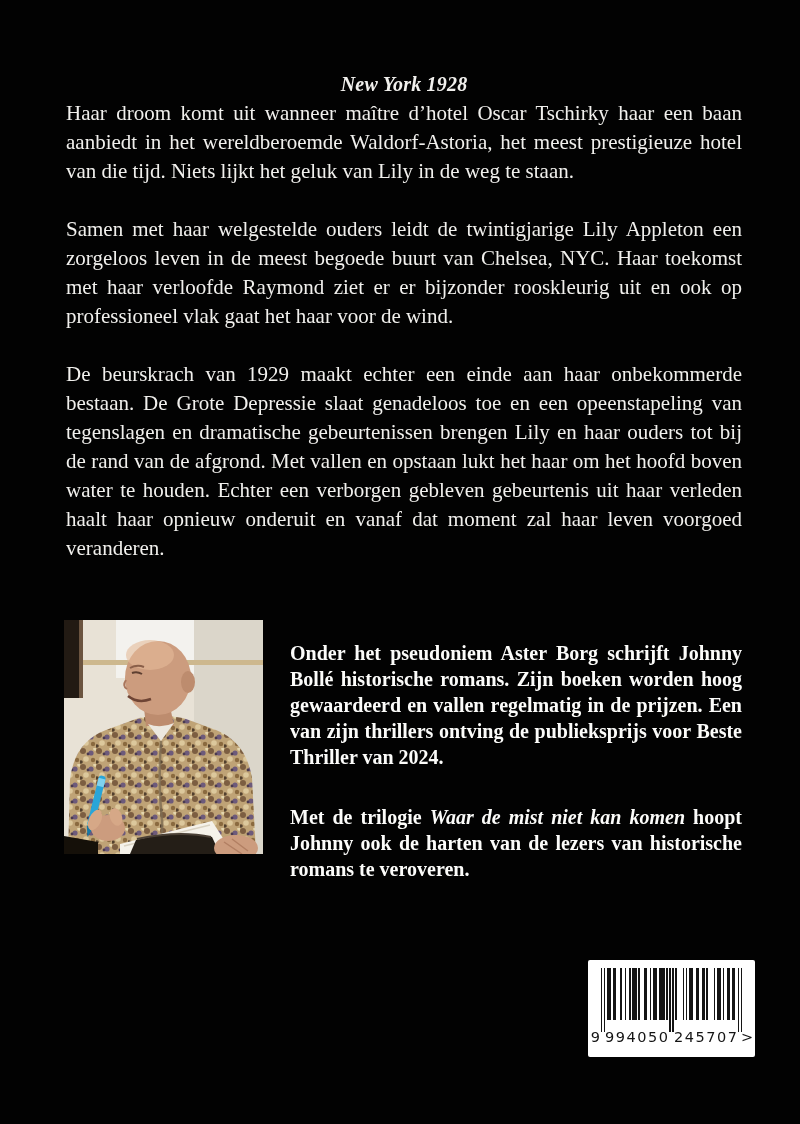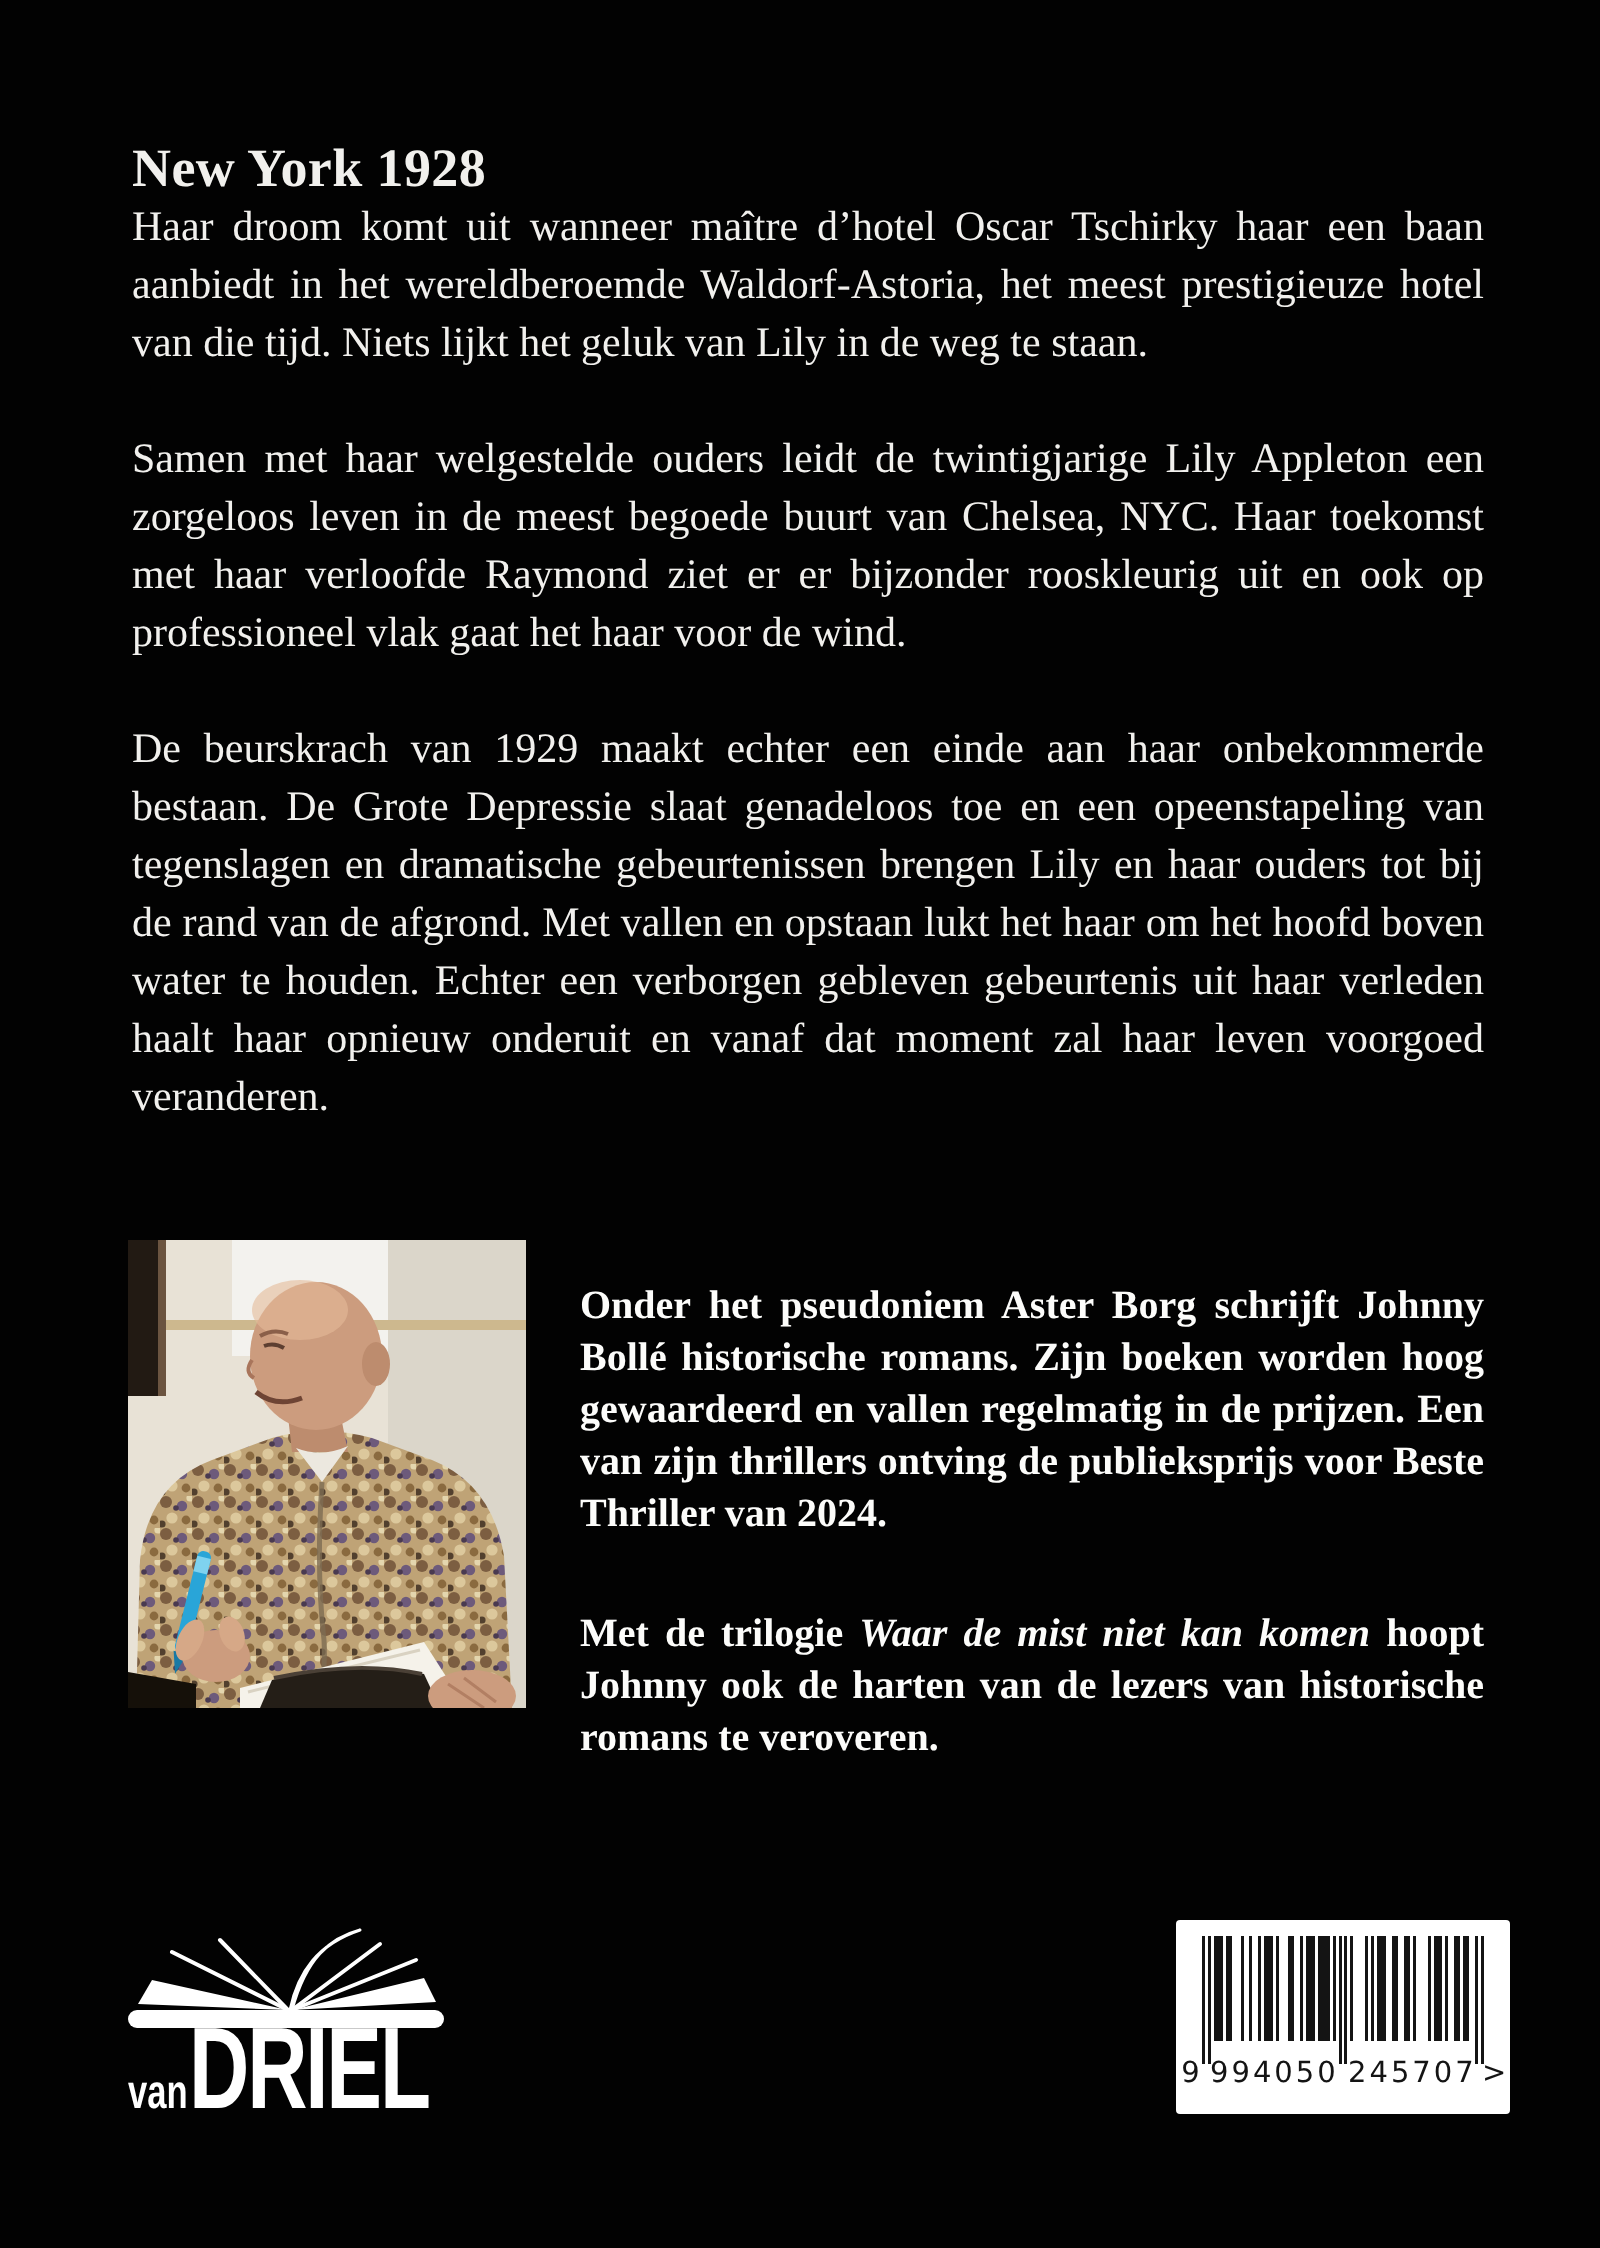--- a/index.html
+++ b/index.html
@@ -8,22 +8,22 @@
     background:#020202; overflow:hidden;
     font-family:"Liberation Serif", serif;
   }
 
   
   .synopsis {
     position:absolute; left:66px; top:70px; width:676px;
     color:#f1f0ed; text-align:justify;
   }
   .synopsis h1 {
-    margin:0; font-size:27px; line-height:29px;
-    font-weight:bold; text-align:left; letter-spacing:0.2px;
+    margin:0; font-size:20px; line-height:29px;
+    font-weight:bold; text-align:center; letter-spacing:0.2px;font-style:italic;
   }
   .synopsis p {
     margin:0 0 29px 0; font-size:21px; line-height:29px;
     text-align:justify; text-justify:inter-word;
   }
   .synopsis p:last-child { margin-bottom:0; }
 
   
   .author { position:absolute; left:64px; top:620px; width:678px; height:240px; }
   .photo {
@@ -141,36 +141,20 @@
         <ellipse cx="52" cy="197" rx="6" ry="9" fill="#d6a887" transform="rotate(-20 52 197)"></ellipse>
       </svg>
     </div>
 
     <div class="bio">
       <p>Onder het pseudoniem Aster Borg schrijft Johnny Bollé historische romans. Zijn boeken worden hoog gewaardeerd en vallen regelmatig in de prijzen. Een van zijn thrillers ontving de publieksprijs voor Beste Thriller van 2024.</p>
       <p><span>Met de trilogie </span><em>Waar de mist niet kan komen</em><span> hoopt Johnny ook de harten van de lezers van historische romans te veroveren.</span></p>
     </div>
   </section>
 
-  <div class="logo">
-    <svg class="book" viewBox="0 0 158 50" xmlns="http://www.w3.org/2000/svg">
-      <path d="M80 41 L22 12" stroke="#fff" stroke-width="2" stroke-linecap="round"></path>
-      <path d="M80 41 L46 6" stroke="#fff" stroke-width="2" stroke-linecap="round"></path>
-      <path d="M82 41 L126 8" stroke="#fff" stroke-width="2" stroke-linecap="round"></path>
-      <path d="M82 41 L144 16" stroke="#fff" stroke-width="2" stroke-linecap="round"></path>
-      <path d="M80 41 L12 26 L5 38 Z" fill="#fff"></path>
-      <path d="M82 41 L148 25 L154 37 Z" fill="#fff"></path>
-      <path d="M81 41 C85 22 95 8 116 1 C101 5 89 15 82 41 Z" fill="#fff" stroke="#fff" stroke-width="1.5" stroke-linejoin="round"></path>
-      <rect x="0" y="41" width="158" height="9" rx="4.5" fill="#fff"></rect>
-    </svg>
-    <div class="logo-text">
-      <span class="logo-van">van</span>
-      <span class="logo-driel">DRIEL</span>
-    </div>
-  </div>
 
   <div class="barcode">
     <svg class="bars" viewBox="0 0 95 44" preserveAspectRatio="none" shape-rendering="crispEdges" xmlns="http://www.w3.org/2000/svg">
       <g fill="#141414">
 
         <rect x="0" y="0" width="1" height="44"></rect>
           <rect x="2" y="0" width="1" height="44"></rect>
         <rect x="46" y="0" width="1" height="44"></rect>
           <rect x="48" y="0" width="1" height="44"></rect>
         <rect x="92" y="0" width="1" height="44"></rect>

